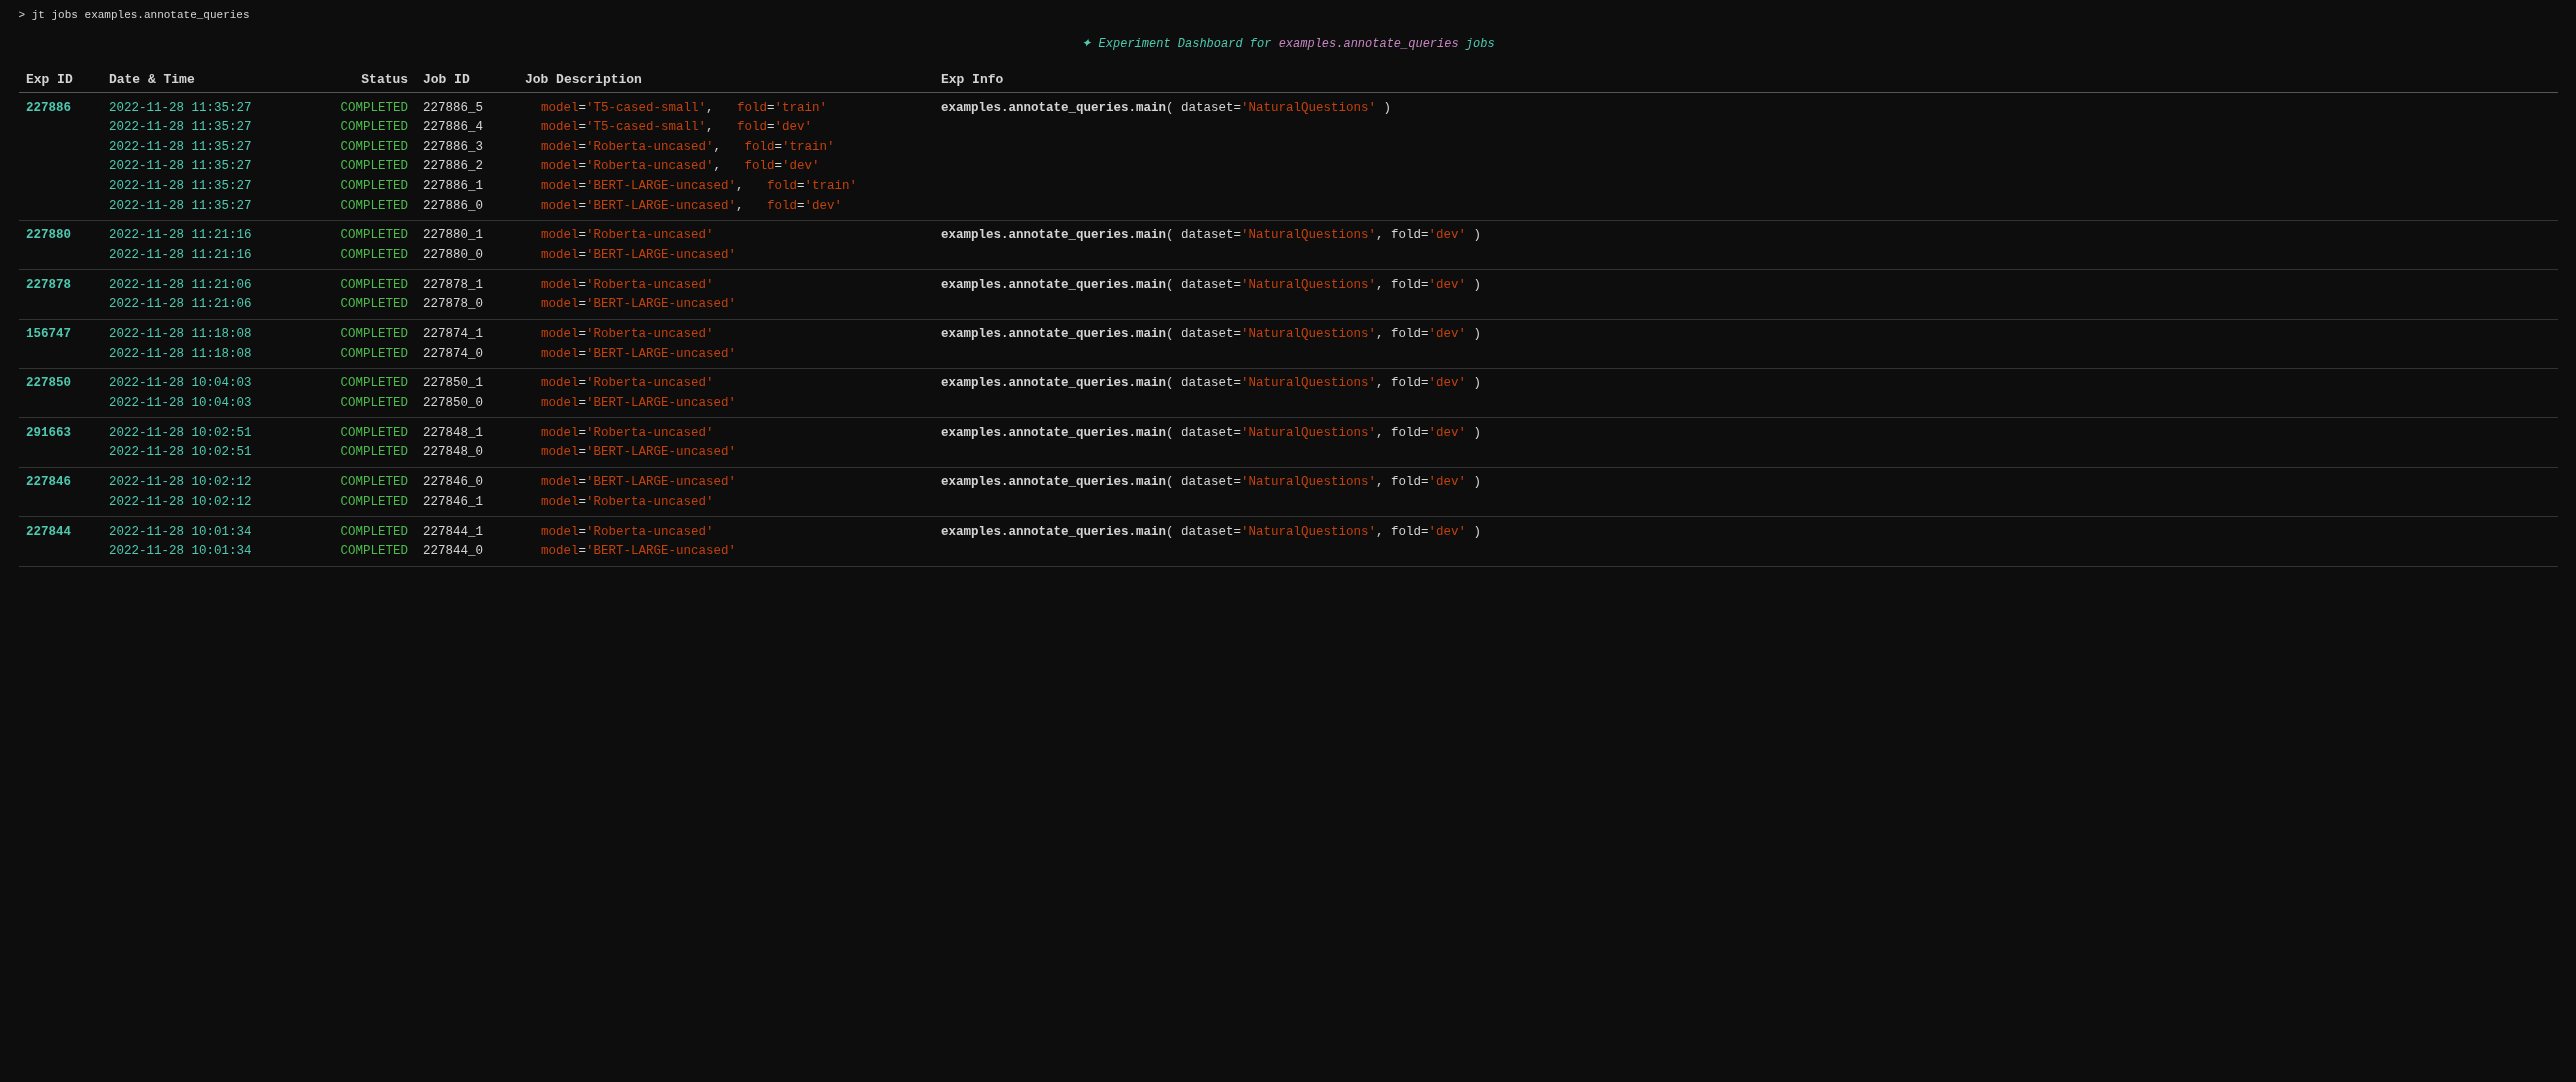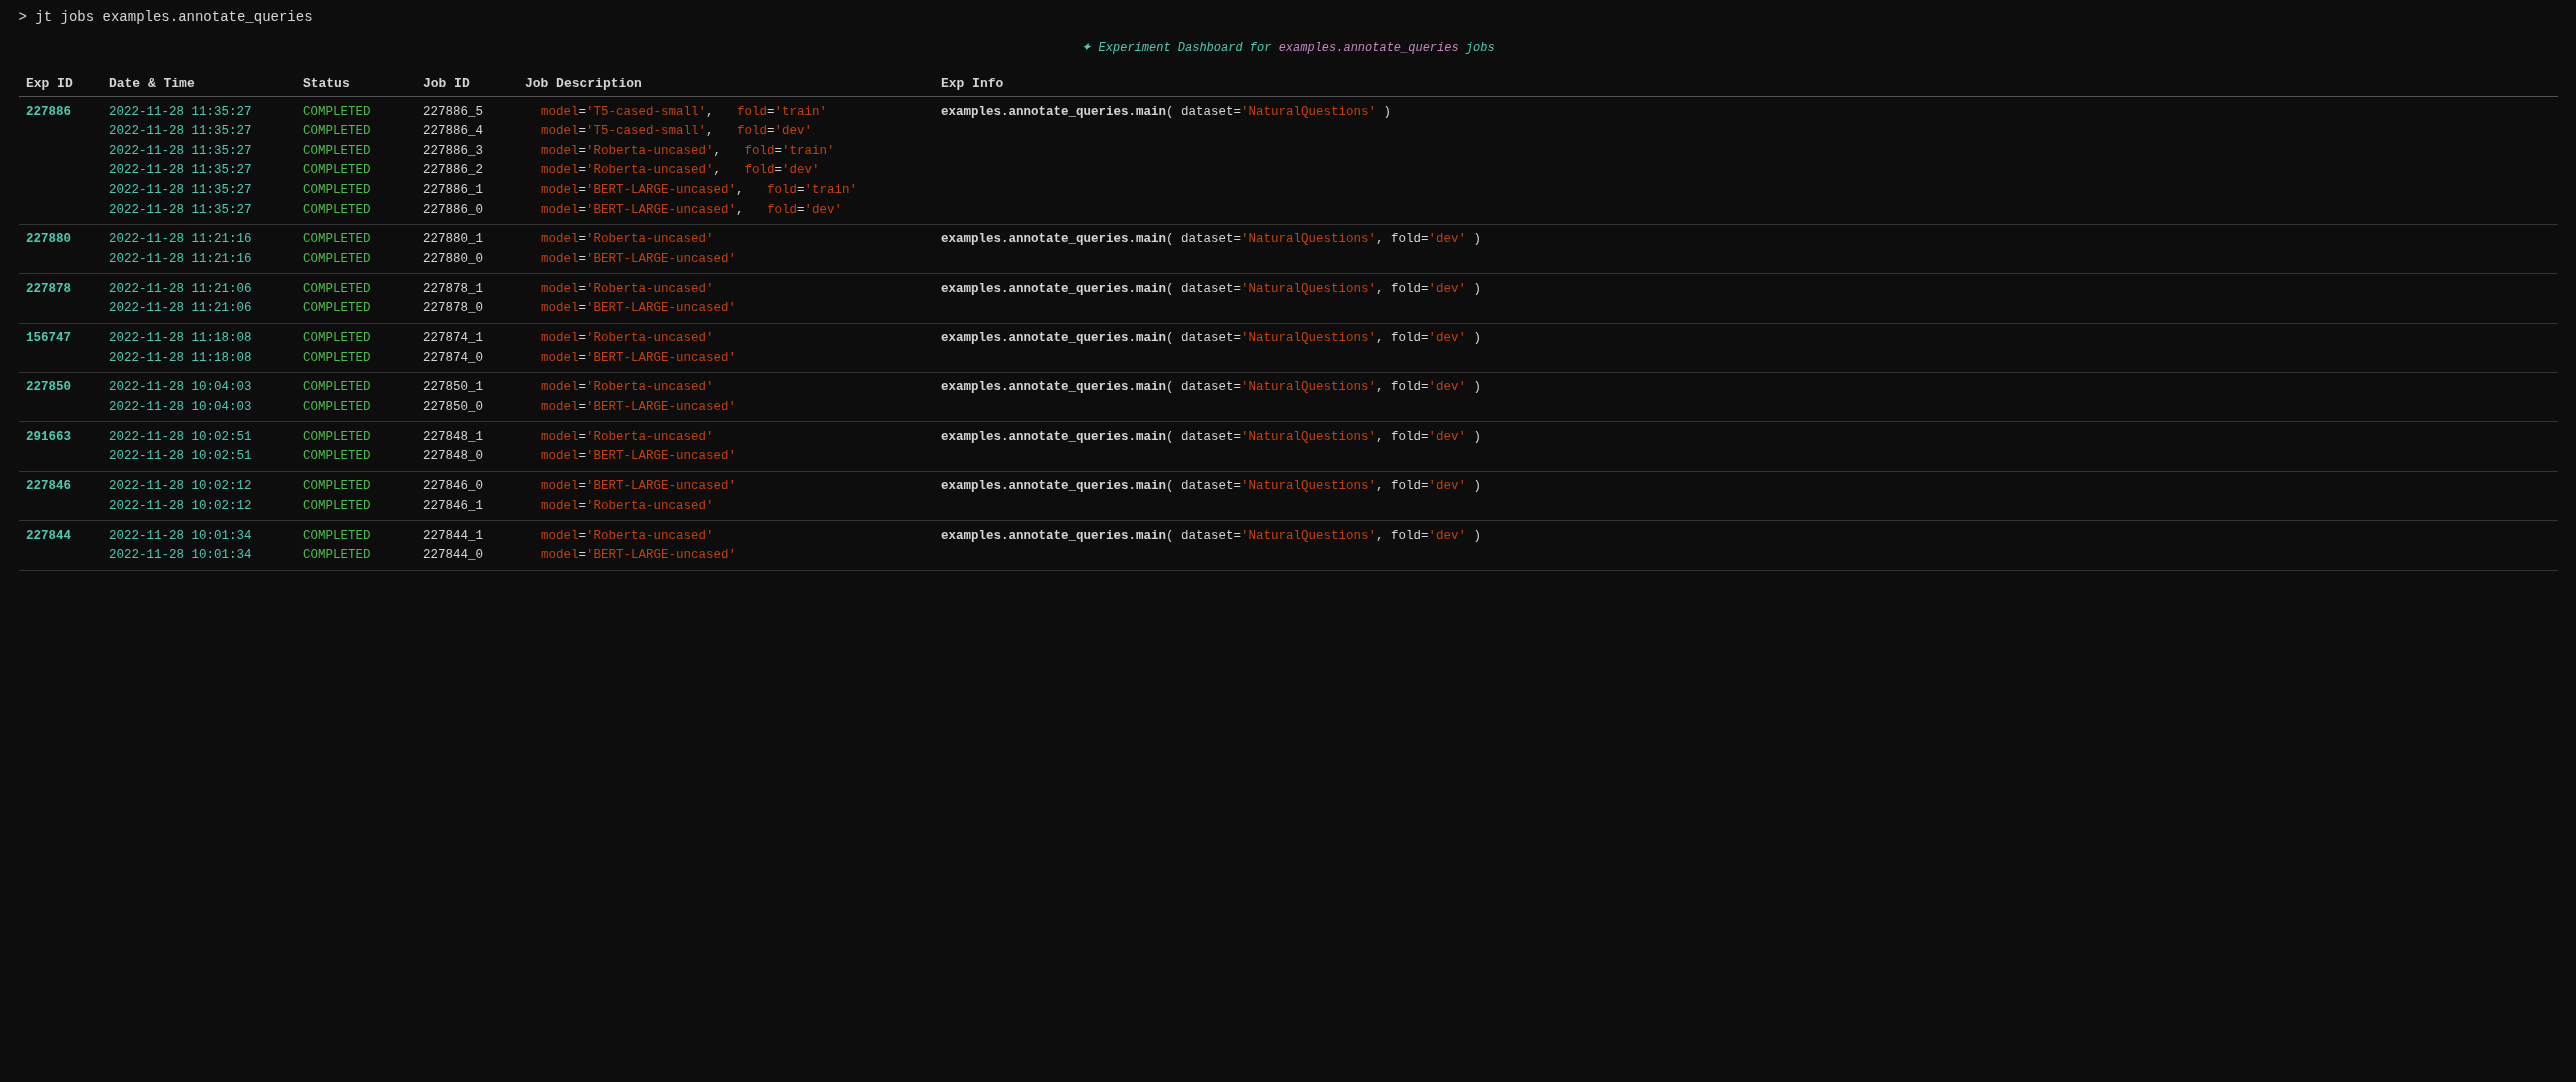--- a/index.html
+++ b/index.html
@@ -14,21 +14,21 @@
       font-family: 'Courier New', Courier, monospace;
       font-size: 13px;
       padding: 9.2px 18.5px;
       min-width: 2576px;
       min-height: 1083px;
     }
 
     .command-line {
       color: #d4d4d4;
       margin-bottom: 15px;
-      font-size: 14px;
+      font-size: 11px;
     }
 
     .prompt {
       color: #d4d4d4;
     }
 
     .dashboard-title {
       text-align: center;
       margin-bottom: 15px;
       font-style: italic;
@@ -71,21 +71,21 @@
     }
 
     td {
       padding: 2.8px 7.4px;
       font-size: 12.5px;
       white-space: nowrap;
     }
 
     .col-expid { width: 83px; }
     .col-datetime { width: 194px; }
-    .col-status { width: 120px; }
+    .col-status { width: 120px; text-align: right; }
     .col-jobid { width: 102px; }
     .col-jobdesc { width: 416px; }
     .col-expinfo { width: auto; font-family: Liberation Mono, monospace; }
 
     .exp-id {
       color: #4ec9b0;
       font-weight: bold;
     }
 
     .datetime {

